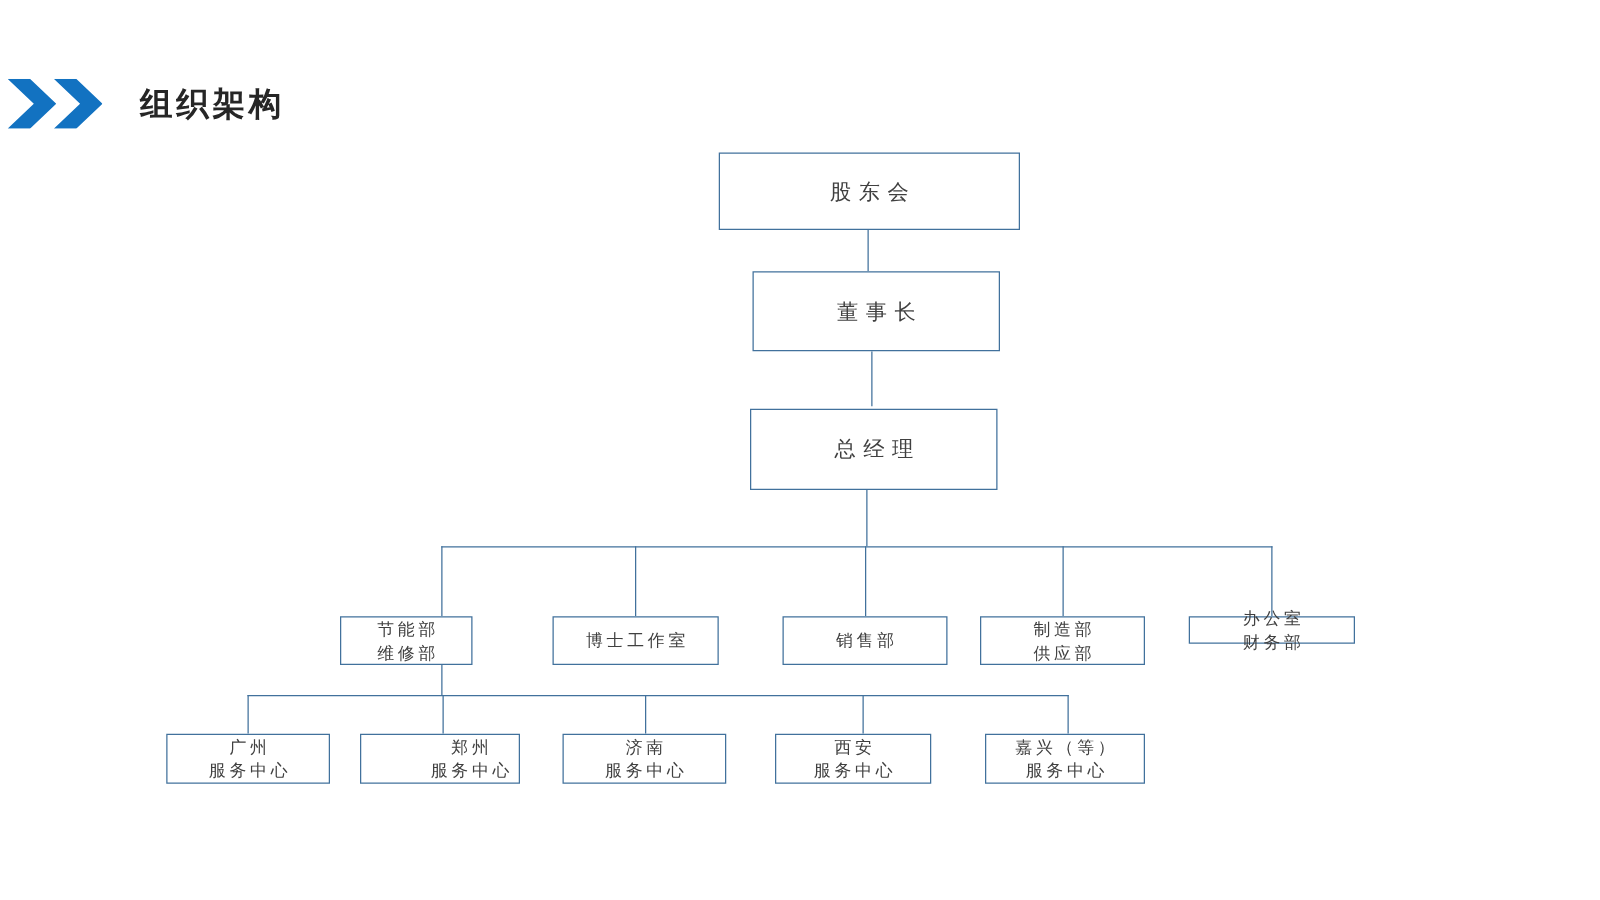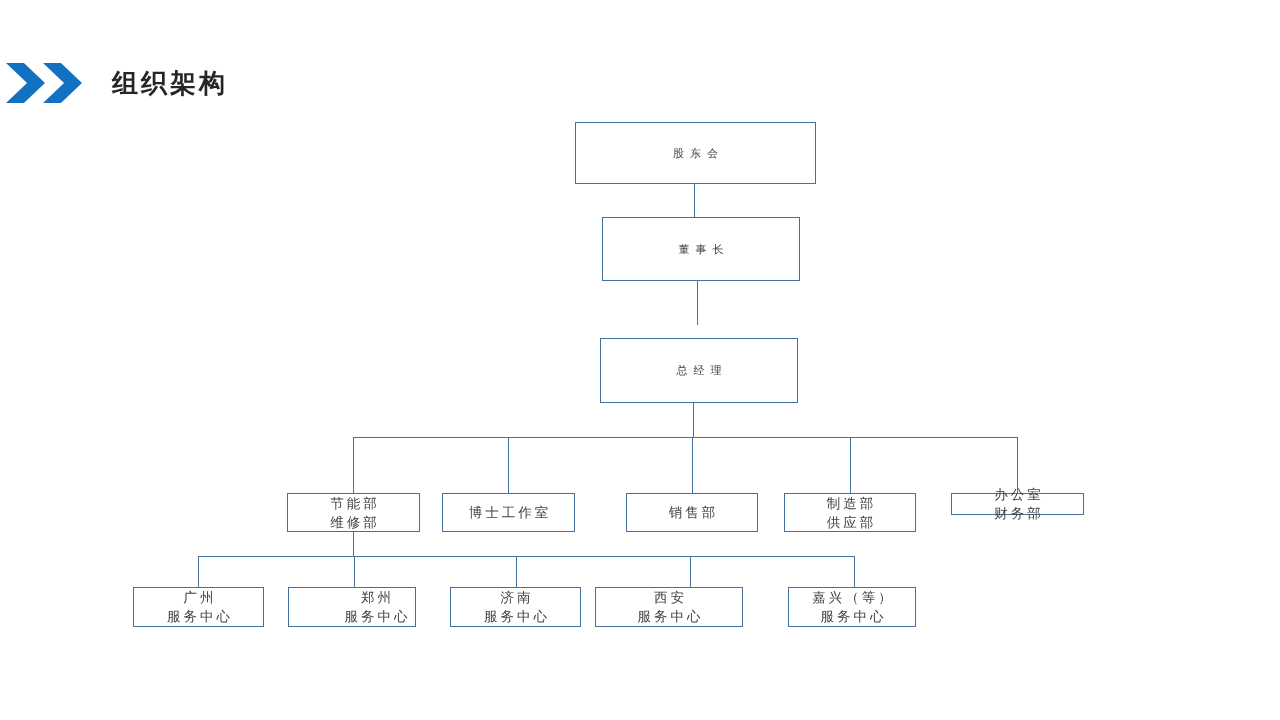--- a/index.html
+++ b/index.html
@@ -19,21 +19,21 @@
     background:#1272c1;
     clip-path:polygon(0 0, 46% 0, 100% 50%, 46% 100%, 0 100%, 54% 50%);
   }
   .chev.c1 { left:6px; }
   .chev.c2 { left:43px; }
   .node {
     position:absolute; border:1px solid #41719c; background:#ffffff;
     display:flex; flex-direction:column; align-items:center; justify-content:center;
     color:#404040; text-align:center; white-space:nowrap;
   }
-  .node.lg { font-size:11px; letter-spacing:6px; text-indent:6px; }
+  .node.lg { font-size:17px; letter-spacing:6px; text-indent:6px; }
   .node.sm { font-size:13.5px; letter-spacing:3px; text-indent:3px; line-height:19px; }
   .vline { position:absolute; width:1px; background:#41719c; }
   .hline { position:absolute; height:1px; background:#41719c; }
 </style>
 </head>
 <body>
 
 <div class="slide">
 
   <span class="chev c1"></span>
@@ -56,25 +56,25 @@
   <div class="vline" style="left:516px; top:556px; height:31px;"></div>
   <div class="vline" style="left:690px; top:556px; height:31px;"></div>
   <div class="vline" style="left:854px; top:556px; height:31px;"></div>
 
   <div class="node lg" style="left:575px; top:122px; width:241px; height:62px;">
     <div>股东会</div>
   </div>
   <div class="node lg" style="left:602px; top:217px; width:198px; height:64px;">
     <div>董事长</div>
   </div>
-  <div class="node lg" style="left:600px; top:338px; width:198px; height:65px;">
+  <div class="node lg" style="left:600px; top:327px; width:198px; height:65px;">
     <div>总经理</div>
   </div>
 
-  <div class="node sm" style="left:287px; top:493px; width:133px; height:39px;">
+  <div class="node sm" style="left:272px; top:493px; width:106px; height:39px;">
     <div>节能部</div>
     <div>维修部</div>
   </div>
   <div class="node sm" style="left:442px; top:493px; width:133px; height:39px;">
     <div>博士工作室</div>
   </div>
   <div class="node sm" style="left:626px; top:493px; width:132px; height:39px;">
     <div>销售部</div>
   </div>
   <div class="node sm" style="left:784px; top:493px; width:132px; height:39px;text-align:center;">
@@ -91,21 +91,21 @@
     <div>服务中心</div>
   </div>
   <div class="node sm" style="left:288px; top:587px; width:128px; height:40px;padding-left:48px;">
     <div>郑州</div>
     <div>服务中心</div>
   </div>
   <div class="node sm" style="left:450px; top:587px; width:131px; height:40px;">
     <div>济南</div>
     <div>服务中心</div>
   </div>
-  <div class="node sm" style="left:595px; top:587px; width:148px; height:40px;">
+  <div class="node sm" style="left:620px; top:587px; width:125px; height:40px;">
     <div>西安</div>
     <div>服务中心</div>
   </div>
   <div class="node sm" style="left:788px; top:587px; width:128px; height:40px;">
     <div>嘉兴（等）</div>
     <div>服务中心</div>
   </div>
 
 </div>
 

